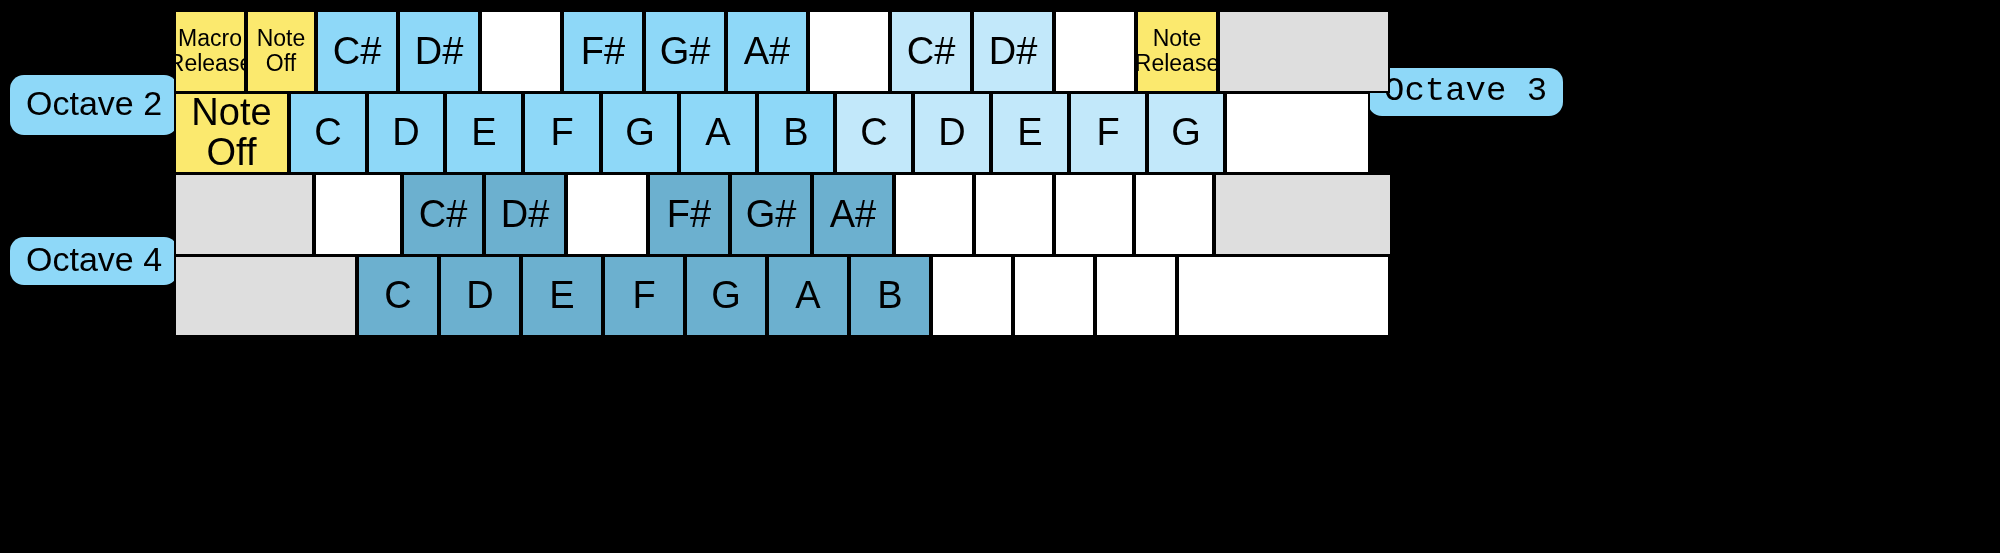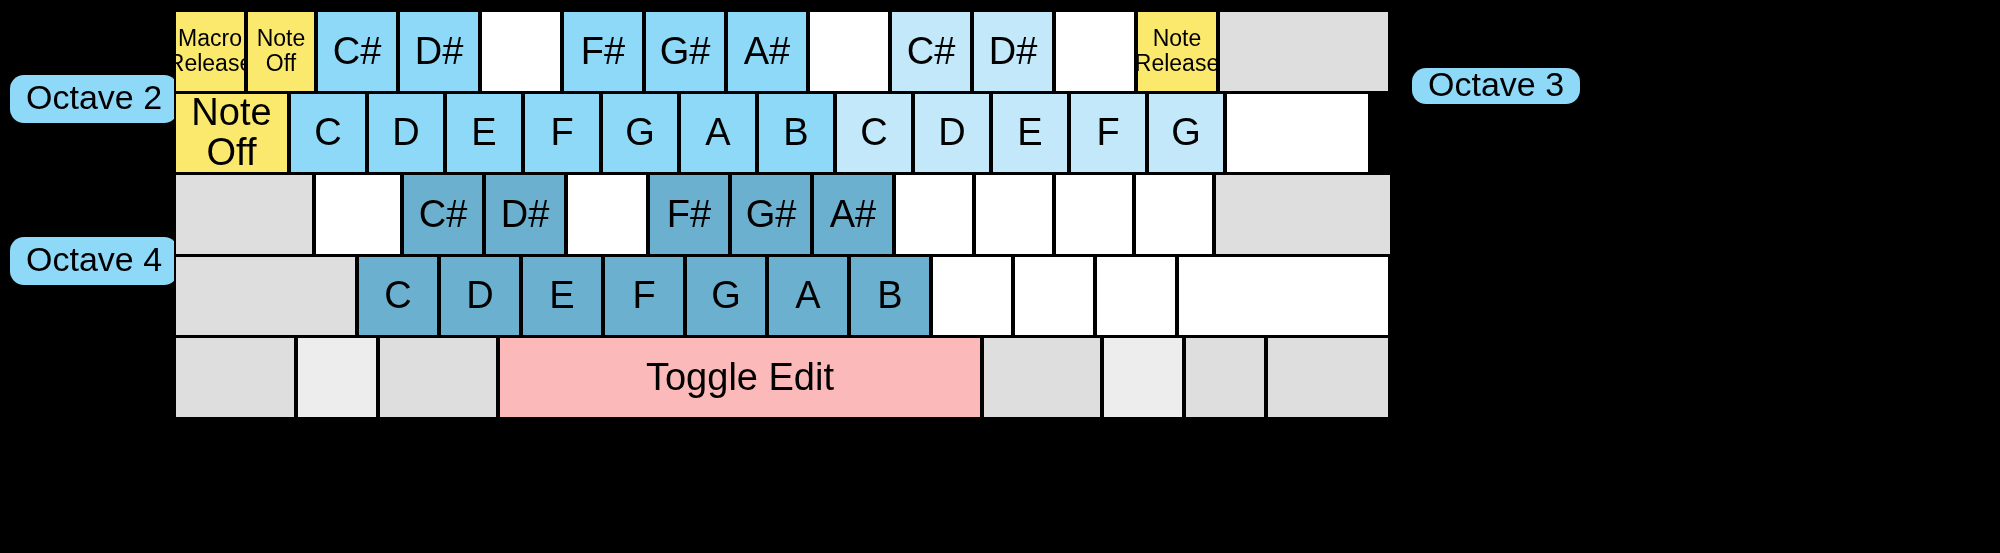--- a/index.html
+++ b/index.html
@@ -93,23 +93,23 @@
     border-radius: 14px;
     color: #000000;
     font-size: 34px;
     display: flex;
     align-items: center;
     justify-content: center;
     padding: 3px 16px 6px 16px;
     box-sizing: border-box;
     white-space: nowrap;
   }
-  #pill-oct2 { left: 10px;   top: 75px;  height: 48px; }
+  #pill-oct2 { left: 10px;   top: 75px;  height: 60px; }
   #pill-oct1 { left: 10px;   top: 237px; height: 48px; }
-  #pill-oct3 { left: 1412px; top: 68px;  height: 36px; }
+  #pill-oct3 { left: 1368px; top: 68px;  height: 48px; font-family: Liberation Mono, monospace; }
 </style>
 </head>
 <body>
 
 <div id="stage">
 
   <div class="octave-pill" id="pill-oct2">Octave 2</div>
 
   <div class="octave-pill" id="pill-oct1">Octave 4</div>
 
@@ -280,41 +280,15 @@
         <div class="key k-blank k-med" style="left: 839px; width: 82px;">
           <span class="k-label"></span>
         </div>
         <div class="key k-blank k-med" style="left: 921px; width: 82px;">
           <span class="k-label"></span>
         </div>
         <div class="key k-blank k-med" style="left: 1003px; width: 213px;">
           <span class="k-label"></span>
         </div>
       </div>
-    <div class="krow r5">
-        <div class="key k-grey k-med" style="left: 0px; width: 122px;">
-          <span class="k-label"></span>
-        </div>
-        <div class="key k-grey2 k-med" style="left: 122px; width: 82px;">
-          <span class="k-label"></span>
-        </div>
-        <div class="key k-grey k-med" style="left: 204px; width: 120px;">
-          <span class="k-label"></span>
-        </div>
-        <div class="key k-pink k-big" style="left: 324px; width: 484px;">
-          <span class="k-label">Toggle Edit</span>
-        </div>
-        <div class="key k-grey k-med" style="left: 808px; width: 120px;">
-          <span class="k-label"></span>
-        </div>
-        <div class="key k-grey2 k-med" style="left: 928px; width: 82px;">
-          <span class="k-label"></span>
-        </div>
-        <div class="key k-grey k-med" style="left: 1010px; width: 82px;">
-          <span class="k-label"></span>
-        </div>
-        <div class="key k-grey k-med" style="left: 1092px; width: 124px;">
-          <span class="k-label"></span>
-        </div>
-      </div>
   </div>
 
 </div>
 
 </body></html>

